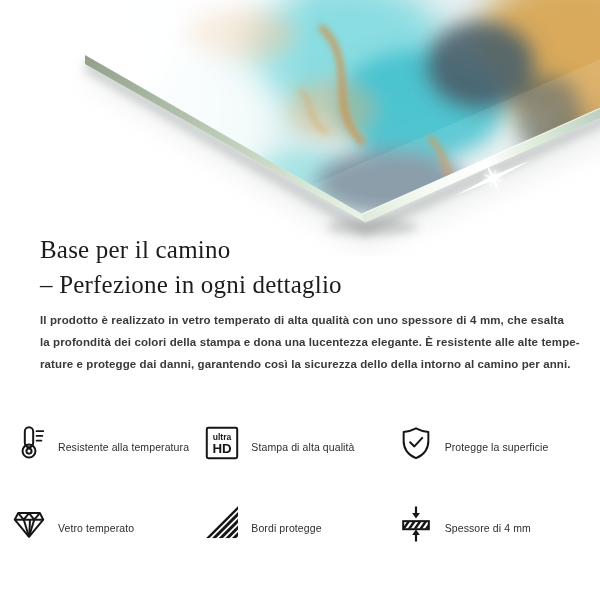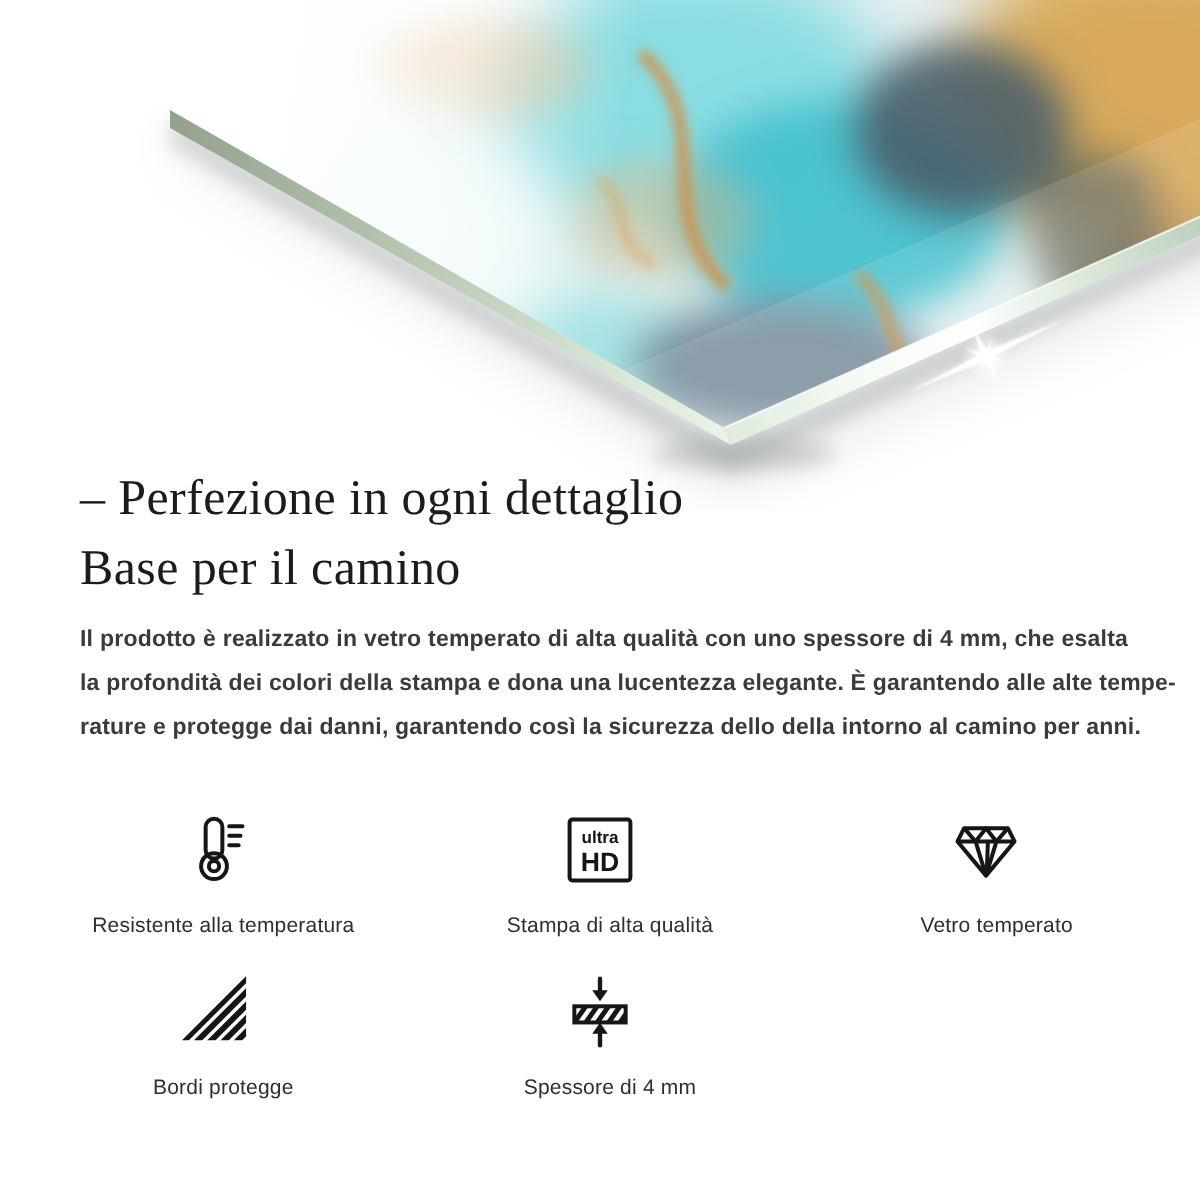--- a/index.html
+++ b/index.html
@@ -15,21 +15,21 @@
   }
   .desc{
     position:absolute;left:40px;top:310px;width:524px;
     font-size:11.5px;line-height:21.8px;color:#3a3a3a;letter-spacing:.1px;font-weight:bold;
   }
   .desc .line{text-align:justify;text-align-last:justify;white-space:nowrap;}
   .features{
     position:absolute;left:10px;top:402px;width:580px;
     display:grid;grid-template-columns:repeat(3,1fr);grid-auto-rows:81px;
   }
-  .feature{display:flex;flex-direction:column;align-items:center;}
+  .feature{display:flex;flex-direction:row;align-items:center;}
   .icon-wrap{height:46px;display:flex;align-items:center;justify-content:center;}
   .feature-label{margin-top:9px;font-size:10.5px;color:#2e2e2e;letter-spacing:.1px;padding-left:10px;}
   .fi{stroke:#161616;fill:none;stroke-width:2.1;}
 </style>
 </head>
 <body>
 
 <div class="page">
 
   <svg class="hero" width="600" height="256" viewBox="0 0 600 256">
@@ -132,27 +132,27 @@
           </g>
         <g transform="rotate(110)">
             <polygon points="-9,0 0,-1.2 9,0 0,1.2"></polygon>
           </g>
         <circle r="2.4"></circle>
       </g>
     </g>
   </svg>
 
   <div class="title">
+    <div>Base per il camino</div>
     <div>– Perfezione in ogni dettaglio</div>
-    <div>Base per il camino</div>
   </div>
 
   <div class="desc">
     <div class="line">Il prodotto è realizzato in vetro temperato di alta qualità con uno spessore di 4 mm, che esalta</div>
-    <div class="line">la profondità dei colori della stampa e dona una lucentezza elegante. È garantendo alle alte tempe-</div>
+    <div class="line">la profondità dei colori della stampa e dona una lucentezza elegante. È resistente alle alte tempe-</div>
     <div class="line">rature e protegge dai danni, garantendo così la sicurezza dello della intorno al camino per anni.</div>
   </div>
 
   <div class="features">
 
     <div class="feature">
       <div class="icon-wrap">
         <svg width="38" height="38" viewBox="0 0 40 40">
           <circle class="fi" cx="20" cy="28.5" r="6.8"></circle>
           <rect class="fi" x="15.6" y="3.5" width="8.8" height="21" rx="4.4" fill="#ffffff"></rect>
@@ -172,20 +172,29 @@
         <svg width="38" height="38" viewBox="0 0 40 40">
           <rect class="fi" x="4" y="4" width="32" height="32" rx="1.5" stroke-width="2.6"></rect>
           <text x="20" y="16.5" text-anchor="middle" font-family="Liberation Sans, sans-serif" font-size="9" font-weight="bold" fill="#161616">ultra</text>
           <text x="20" y="31" text-anchor="middle" font-family="Liberation Sans, sans-serif" font-size="14" font-weight="bold" fill="#161616">HD</text>
         </svg>
       </div>
 
       <div class="feature-label">Stampa di alta qualità</div>
     </div>
 
+    <div class="feature">
+      <div class="icon-wrap">
+        <svg width="38" height="38" viewBox="0 0 40 40">
+          <path class="fi" stroke-width="2.2" stroke-linejoin="round" d="M20 4.5 C24 6.6 28.8 7.9 33 8.4 V17.8 C33 26.8 27.2 32.8 20 36 C12.8 32.8 7 26.8 7 17.8 V8.4 C11.2 7.9 16 6.6 20 4.5 Z"></path>
+          <polyline class="fi" stroke-width="2.2" stroke-linecap="round" stroke-linejoin="round" points="13.8,19.2 18.3,23.6 26.6,14.6"></polyline>
+        </svg>
+      </div>
+      <div class="feature-label">Protegge la superficie</div>
+    </div>
 
     <div class="feature">
       <div class="icon-wrap">
         <svg width="38" height="38" viewBox="0 0 40 40">
           <g class="fi" stroke-width="2" stroke-linejoin="round">
             <path d="M8.5 8.5 H31.5 L35 15.5 L20 33.5 L5 15.5 Z"></path>
             <polyline points="5,15.5 35,15.5"></polyline>
             <polyline points="8.5,8.5 14.5,15.5 20,8.5 25.5,15.5 31.5,8.5"></polyline>
             <line x1="14.5" y1="15.5" x2="20" y2="33.5"></line>
             <line x1="25.5" y1="15.5" x2="20" y2="33.5"></line>

